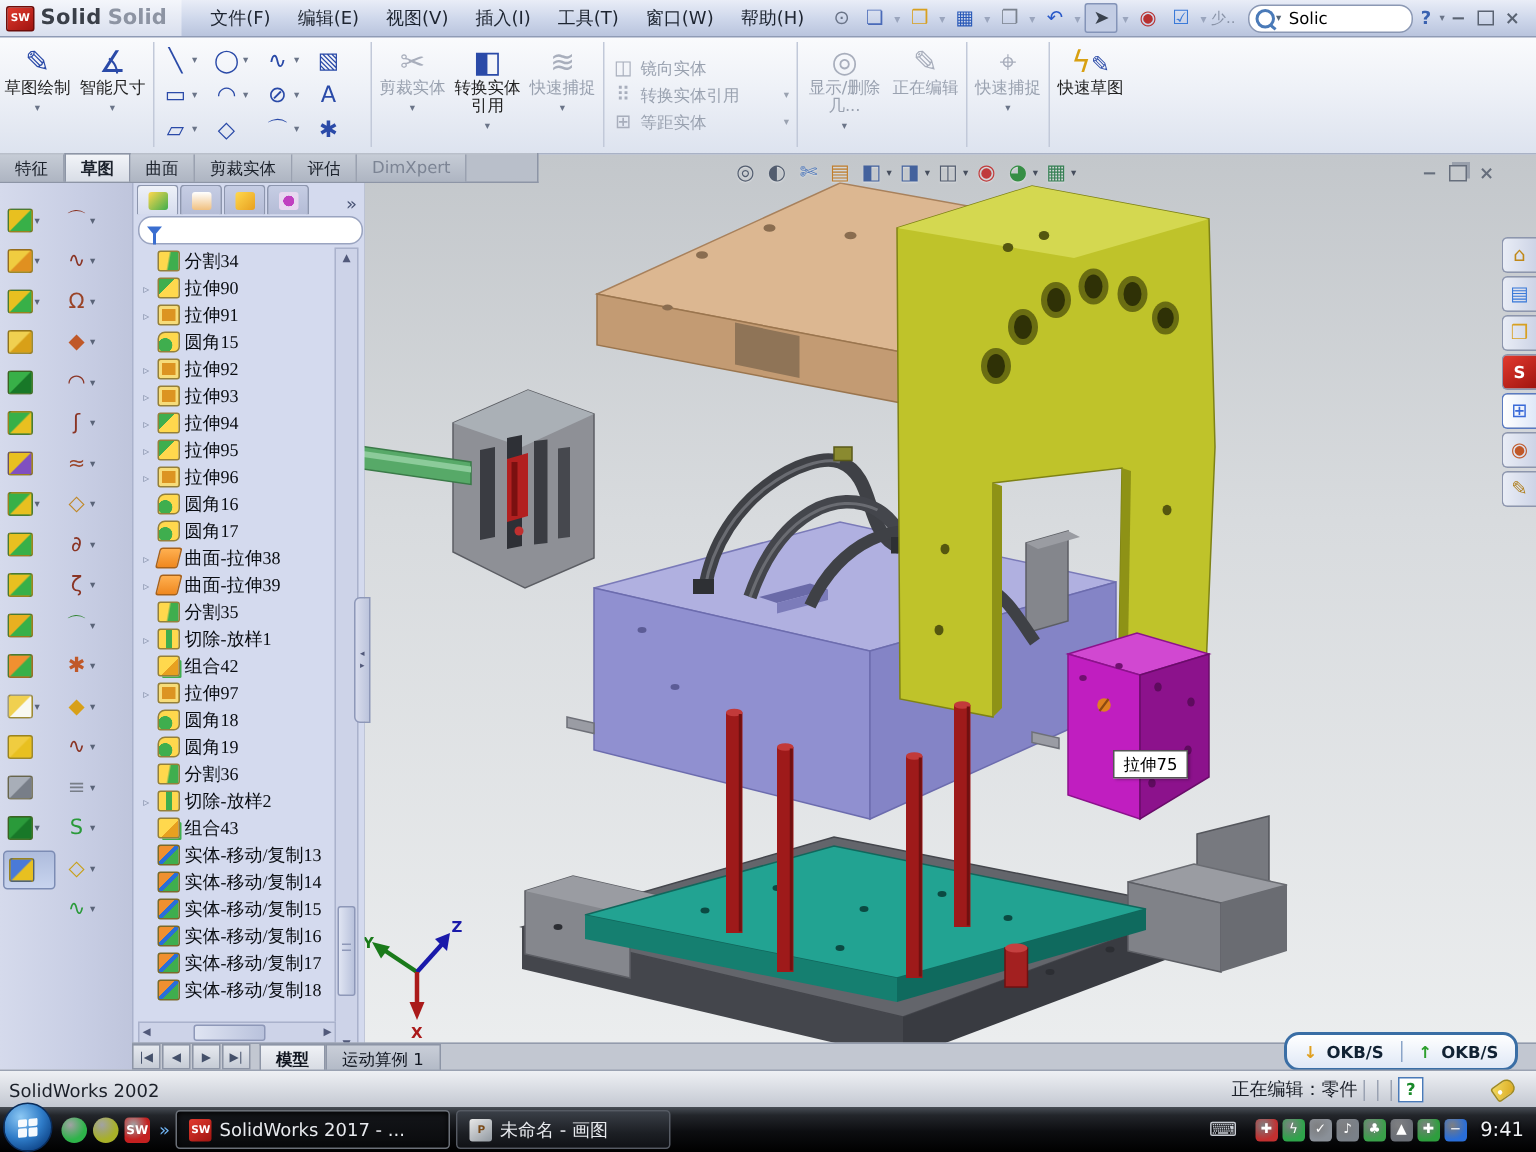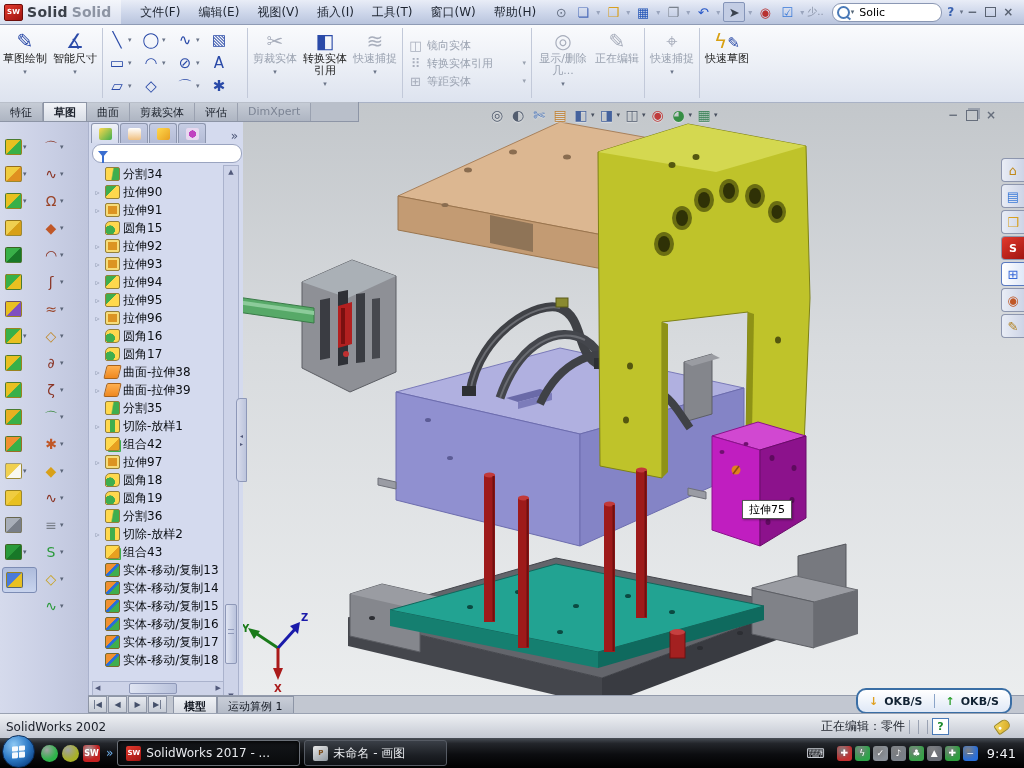--- a/index.html
+++ b/index.html
@@ -80,21 +80,21 @@
   .ttab{width:26px;height:19px;border:1px solid #8d96ae;border-bottom:0;border-radius:3px 3px 0 0;
     background:linear-gradient(180deg,#c6cde4,#b4bcd6);display:flex;align-items:center;justify-content:center;}
   .ttab.active{background:linear-gradient(180deg,#eef1f8,#d6dcee);}
   .ttab .ic{width:13px;height:12px;border-radius:2px;}
   #treetabs .more{margin-left:auto;color:#3a4ციeb;color:#4a5576;font-size:12px;padding-right:3px;}
   #filter{position:absolute;left:3px;top:23px;width:143px;height:17px;background:#fff;
     border:1px solid #9aa4c0;border-radius:9px;display:flex;align-items:center;padding-left:5px;}
   .funnel{width:0;height:0;border-left:5px solid transparent;border-right:5px solid transparent;
     border-top:6px solid #3a6ed0;position:relative;}
   .funnel i{position:absolute;left:-1px;top:-1px;width:2px;height:7px;background:#3a6ed0;}
-  #tree{position:absolute;left:2px;top:44px;width:132px;height:536px;overflow:hidden;}
+  #tree{position:absolute;left:2px;top:44px;width:132px;height:536px;overflow:hidden;font-family:Liberation Serif, serif;}
   .trow{height:18px;display:flex;align-items:center;gap:3px;padding-left:2px;white-space:nowrap;}
   .texp{width:9px;font-size:8px;color:#8a94ac;text-align:center;flex:none;}
   .tlabel{font-size:12px;color:#0a0d12;}
   .ti{width:13px;height:12px;border:1px solid #94803a;border-radius:2px;flex:none;}
   .ti-split{background:linear-gradient(100deg,#ffd84d 45%,#3fae4e 55%);}
   .ti-ext1{background:#ffd84d;box-shadow:inset 0 0 0 2px #f6dc7a,inset 0 0 0 8px #dc9422;}
   .ti-ext2{background:linear-gradient(135deg,#3fae4e 42%,#ffd84d 42%);}
   .ti-fillet{background:radial-gradient(circle at 32% 68%,#3fae4e 38%,#ffd84d 41%);border-radius:5px 2px 4px 2px;}
   .ti-surf{background:linear-gradient(180deg,#ffb050,#ef8820);transform:skewX(-14deg);border-color:#a8621a;}
   .ti-loft{background:linear-gradient(90deg,#ffd84d 34%,#3fae4e 34% 66%,#ffd84d 66%);}

